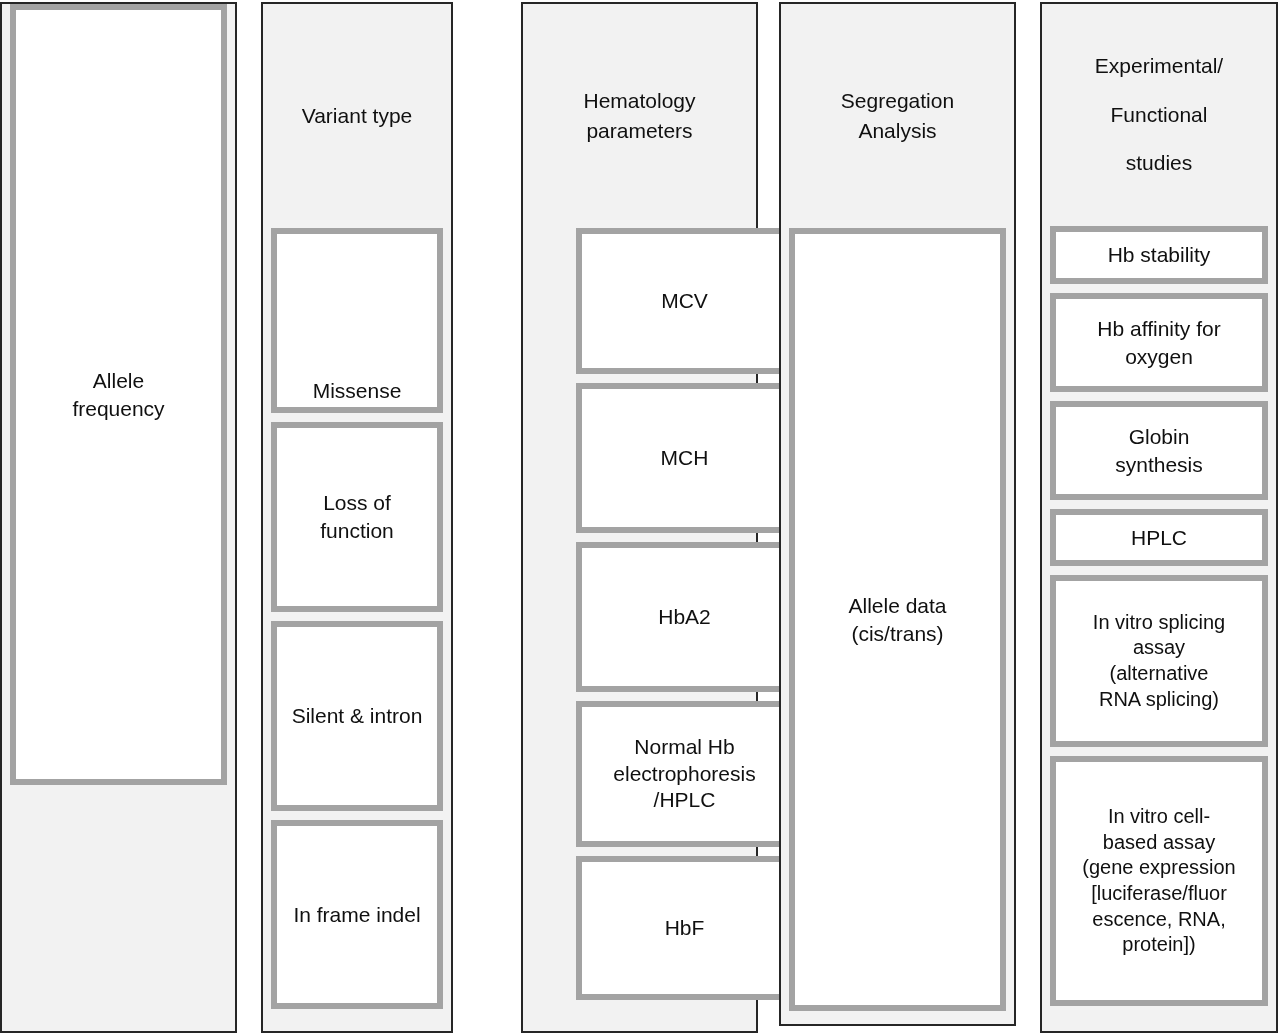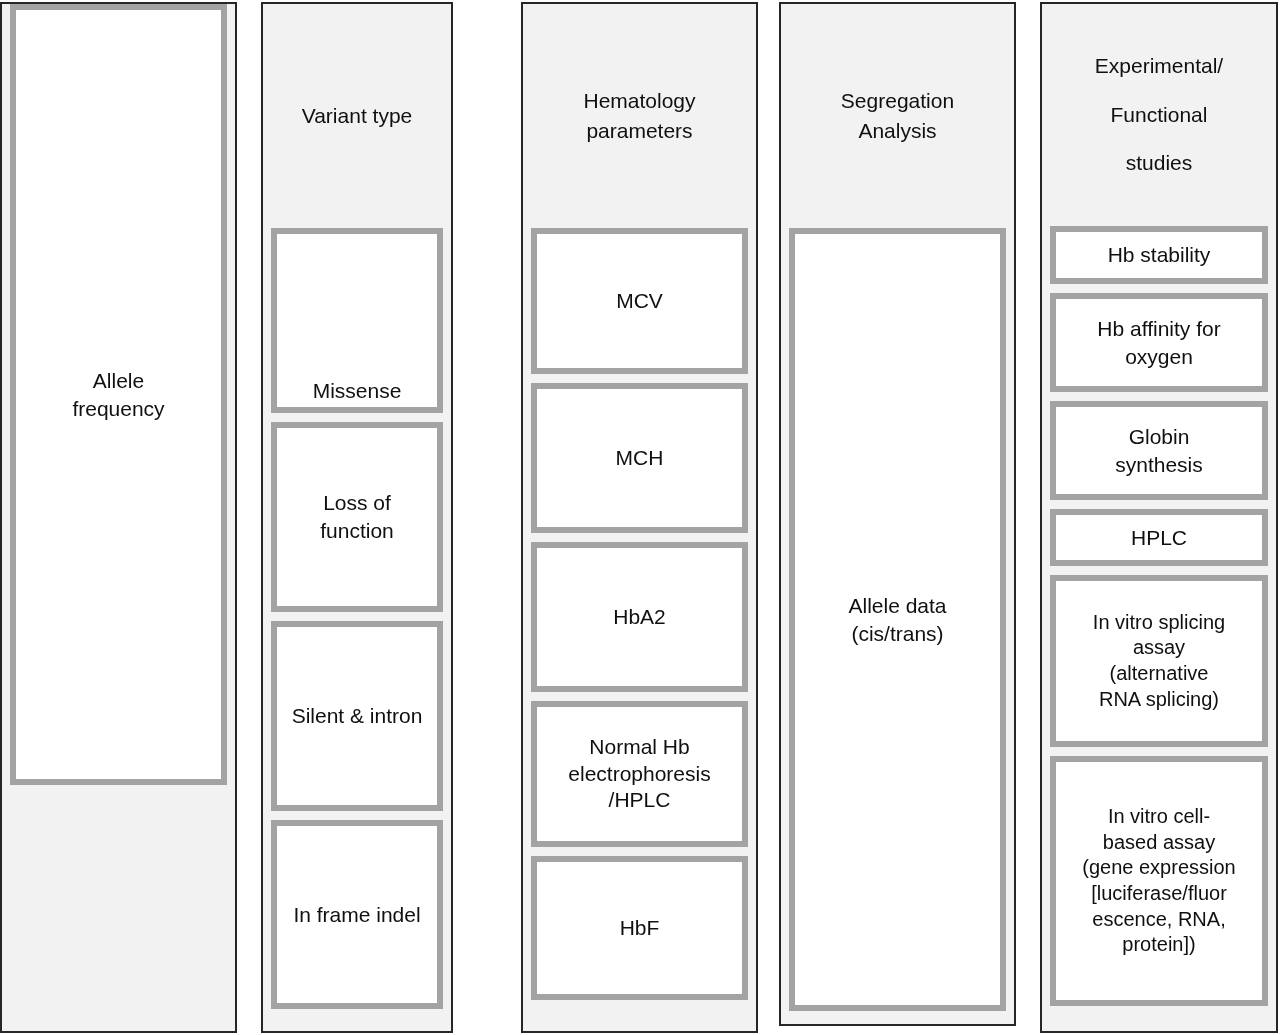--- a/index.html
+++ b/index.html
@@ -86,21 +86,21 @@
   #col-population      { left: 0px;    top: 2px;  width: 237px; height: 1031px; }
   #col-population      .col-header { height: 225px; }
   #col-population      .boxes { padding-bottom: 21px; }
 
   #col-variant-type    { left: 261px;  top: 2px;  width: 192px; height: 1031px; }
   #col-variant-type    .col-header { height: 224px; }
   #col-variant-type    .boxes { padding-bottom: 21px; }
 
   #col-hematology      { left: 521px;  top: 2px;  width: 237px; height: 1031px; }
   #col-hematology      .col-header { height: 224px; }
-  #col-hematology      .boxes { padding-bottom: 30px; }
+  #col-hematology      .boxes { padding-bottom: 30px; margin-left: 45px; }
 
   #col-segregation     { left: 779px;  top: 2px;  width: 237px; height: 1024px; }
   #col-segregation     .col-header { height: 224px; }
   #col-segregation     .boxes { padding-bottom: 18px; }
 
   #col-experimental    { left: 1040px; top: 2px;  width: 238px; height: 1031px; }
   #col-experimental    .col-header { height: 222px; }
   #col-experimental    .boxes { padding-bottom: 14px; }
 
   

